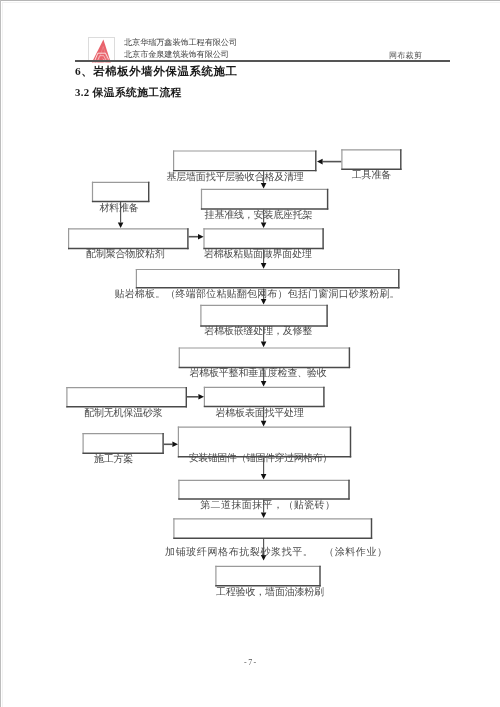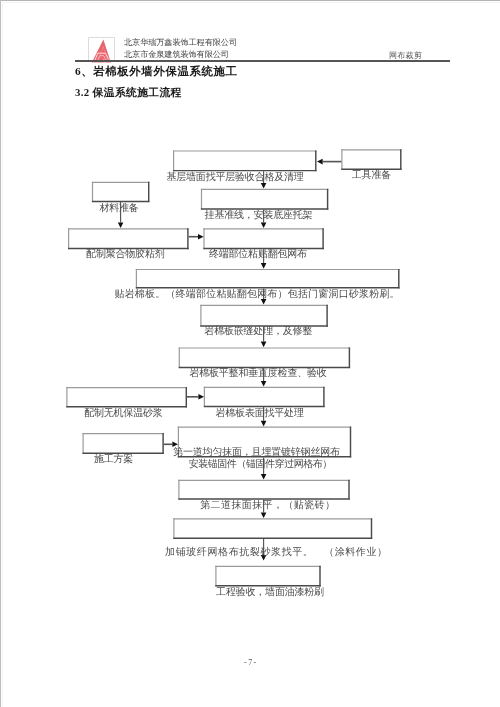--- a/index.html
+++ b/index.html
@@ -254,42 +254,41 @@
       <div class="node" style="left: 90.3px; top: 181.7px; width: 57.5px; height: 20.4px;">
         <span>材料准备</span>
       </div>
       <div class="node" style="left: 194.8px; top: 188.8px; width: 127.4px; height: 20.8px;">
         <span>挂基准线，安装底座托架</span>
       </div>
       <div class="node" style="left: 65px; top: 228.3px; width: 120.6px; height: 20.9px;">
         <span>配制聚合物胶粘剂</span>
       </div>
       <div class="node" style="left: 197.7px; top: 228.3px; width: 120.4px; height: 20.9px;">
-        <span>终端部位粘贴翻包网布</span>
+        <span>岩棉板粘贴面做界面处理</span>
       </div>
       <div class="node" style="left: 125.3px; top: 268.9px; letter-spacing: 0.19px; width: 263.7px; height: 19.5px; text-align: center;">
         <span>贴岩棉板。（终端部位粘贴翻包网布）包括门窗洞口砂浆粉刷。</span>
       </div>
       <div class="node" style="left: 194.5px; top: 304.8px; width: 127.5px; height: 21.9px;">
         <span>岩棉板嵌缝处理，及修整</span>
       </div>
       <div class="node" style="left: 172.3px; top: 347.4px; width: 171.4px; height: 20.7px;">
         <span>岩棉板平整和垂直度检查、验收</span>
       </div>
       <div class="node" style="left: 63px; top: 387px; width: 120.7px; height: 20.4px;">
         <span>配制无机保温砂浆</span>
       </div>
       <div class="node" style="left: 199.2px; top: 386.7px; width: 120.8px; height: 20.4px;">
         <span>岩棉板表面找平处理</span>
       </div>
       <div class="node" style="left: 72.9px; top: 433.1px; width: 81.3px; height: 20.8px;">
         <span>施工方案</span>
       </div>
       <div class="node" style="left: 169.8px; top: 427px; line-height: 12.6px; width: 173.4px; height: 30.8px;">
-        <span>第一道均匀抹面，且埋置镀锌钢丝网布</span>
         <span style="letter-spacing: -0.45px; position: relative; left: 3.8px;">安装锚固件（锚固件穿过网格布）</span>
       </div>
       <div class="node" style="left: 182.1px; top: 479.7px; letter-spacing: 0.4px; width: 171.4px; height: 19.9px;">
         <span>第二道抹面抹平，（贴瓷砖）</span>
       </div>
       <div class="node" style="left: 176.9px; top: 518.3px; letter-spacing: 0.6px; width: 198.9px; height: 35px;">
         <span>加铺玻纤网格布抗裂砂浆找平。　（涂料作业）</span>
       </div>
       <div class="node" style="left: 217.3px; top: 565.8px; width: 105.4px; height: 20.6px;">
         <span>工程验收，墙面油漆粉刷</span>

